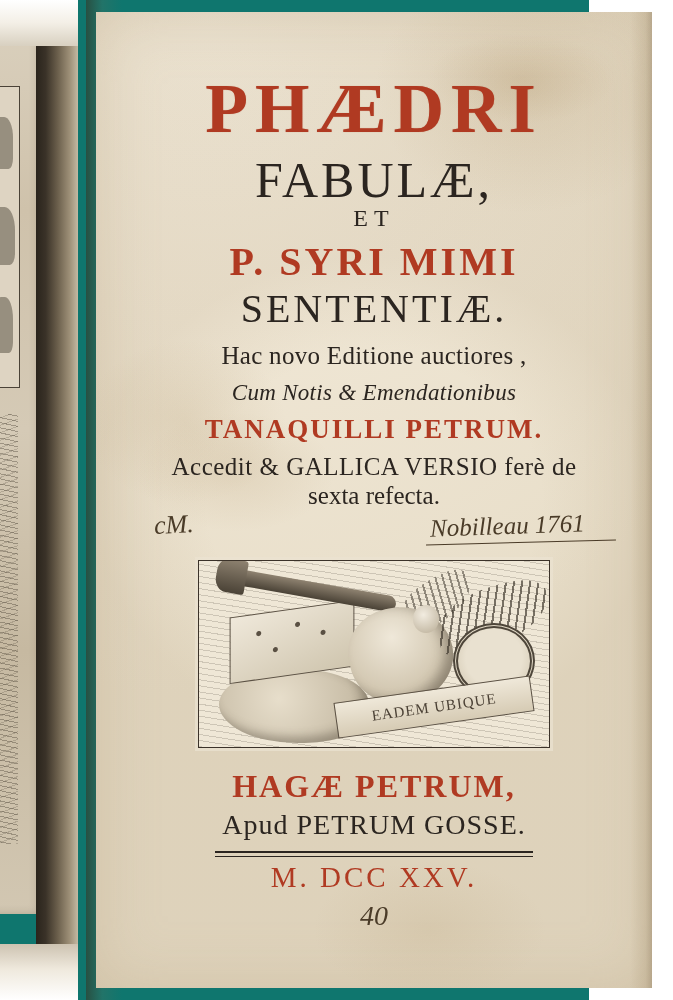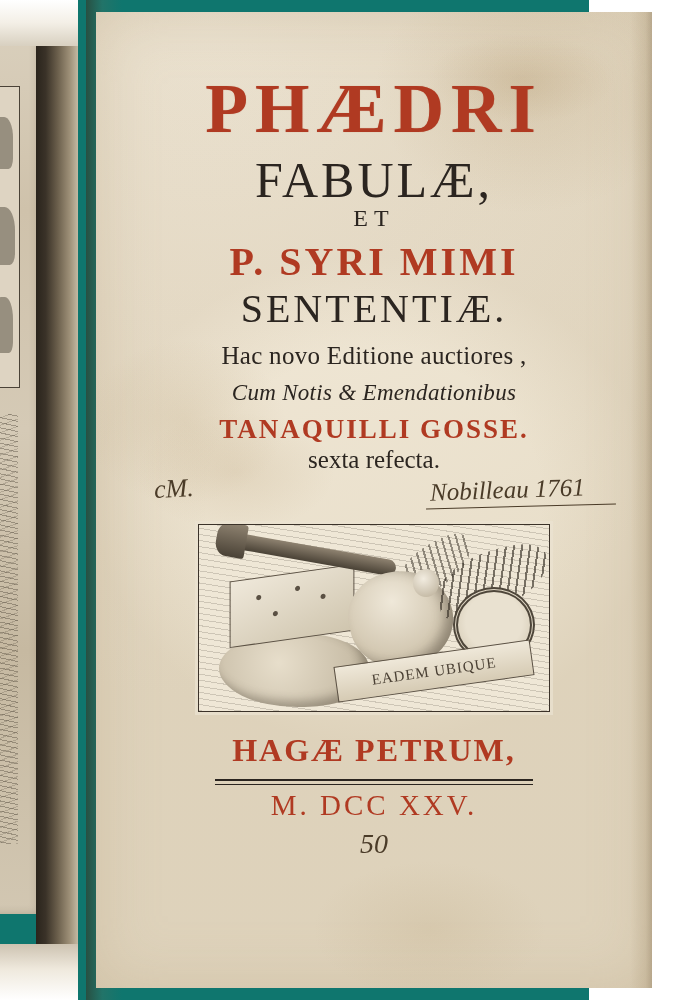--- a/index.html
+++ b/index.html
@@ -382,21 +382,22 @@
     <div class="content">
 
       <div class="l-phaedri red">PHÆDRI</div>
       <div class="l-fabulae blk">FABULÆ,</div>
       <div class="l-et blk">ET</div>
       <div class="l-syri red">P. SYRI MIMI</div>
       <div class="l-sent blk">SENTENTIÆ.</div>
 
       <div class="l-hac blk">Hac novo Editione auctiores ,</div>
       <div class="l-cum blk">Cum Notis &amp; Emendationibus</div>
-      <div class="l-tanaq red">TANAQUILLI GOSSE.</div>
+      <div class="l-tanaq red">TANAQUILLI PETRUM.</div>
+      <div class="l-accedit blk">Accedit &amp; GALLICA VERSIO ferè de</div>
       <div class="l-novo blk">sexta refecta.</div>
 
       <div class="ms-row">
         <div class="ms ms-left">cM.</div>
         <div class="ms ms-right">Nobilleau 1761</div>
         <div class="ms-underline"></div>
       </div>
 
       <div class="vignette">
         <div class="vg-sky"></div>
@@ -409,19 +410,20 @@
         <div class="vg-figure"></div>
         <div class="vg-head"></div>
         <div class="vg-wing"></div>
         <div class="vg-wreath"></div>
         <div class="vg-scroll">
           <span class="vg-motto">EADEM UBIQUE</span>
         </div>
       </div>
 
       <div class="l-hagae red">HAGÆ PETRUM,</div>
+      <div class="l-apud blk">Apud PETRUM GOSSE.</div>
       <div class="rule"></div>
       <div class="l-year red">M. DCC XXV.</div>
-      <div class="ms-fifty">50</div>
+      <div class="ms-fifty">40</div>
 
     </div>
   </div>
 </div>
 
 </body></html>

